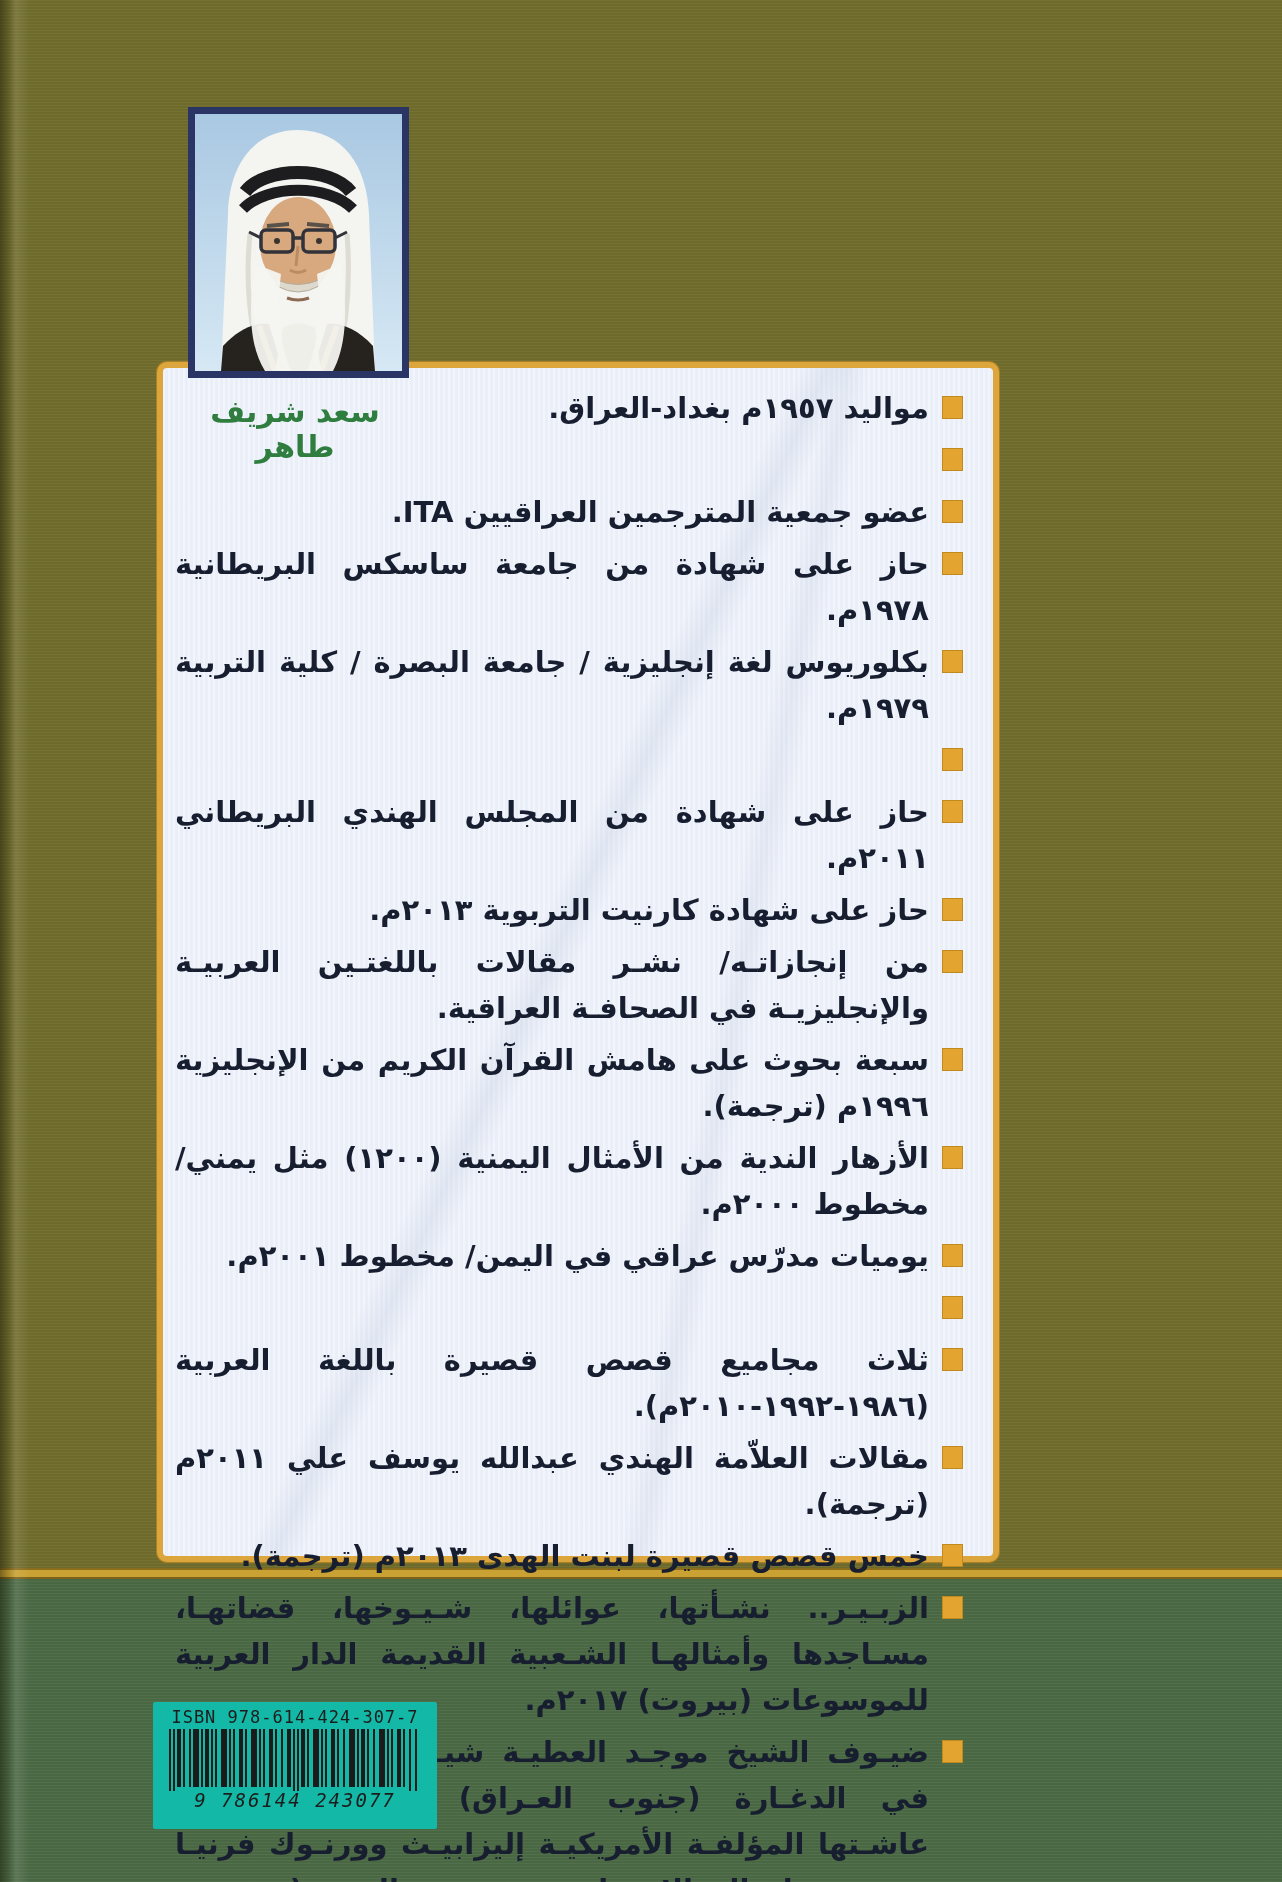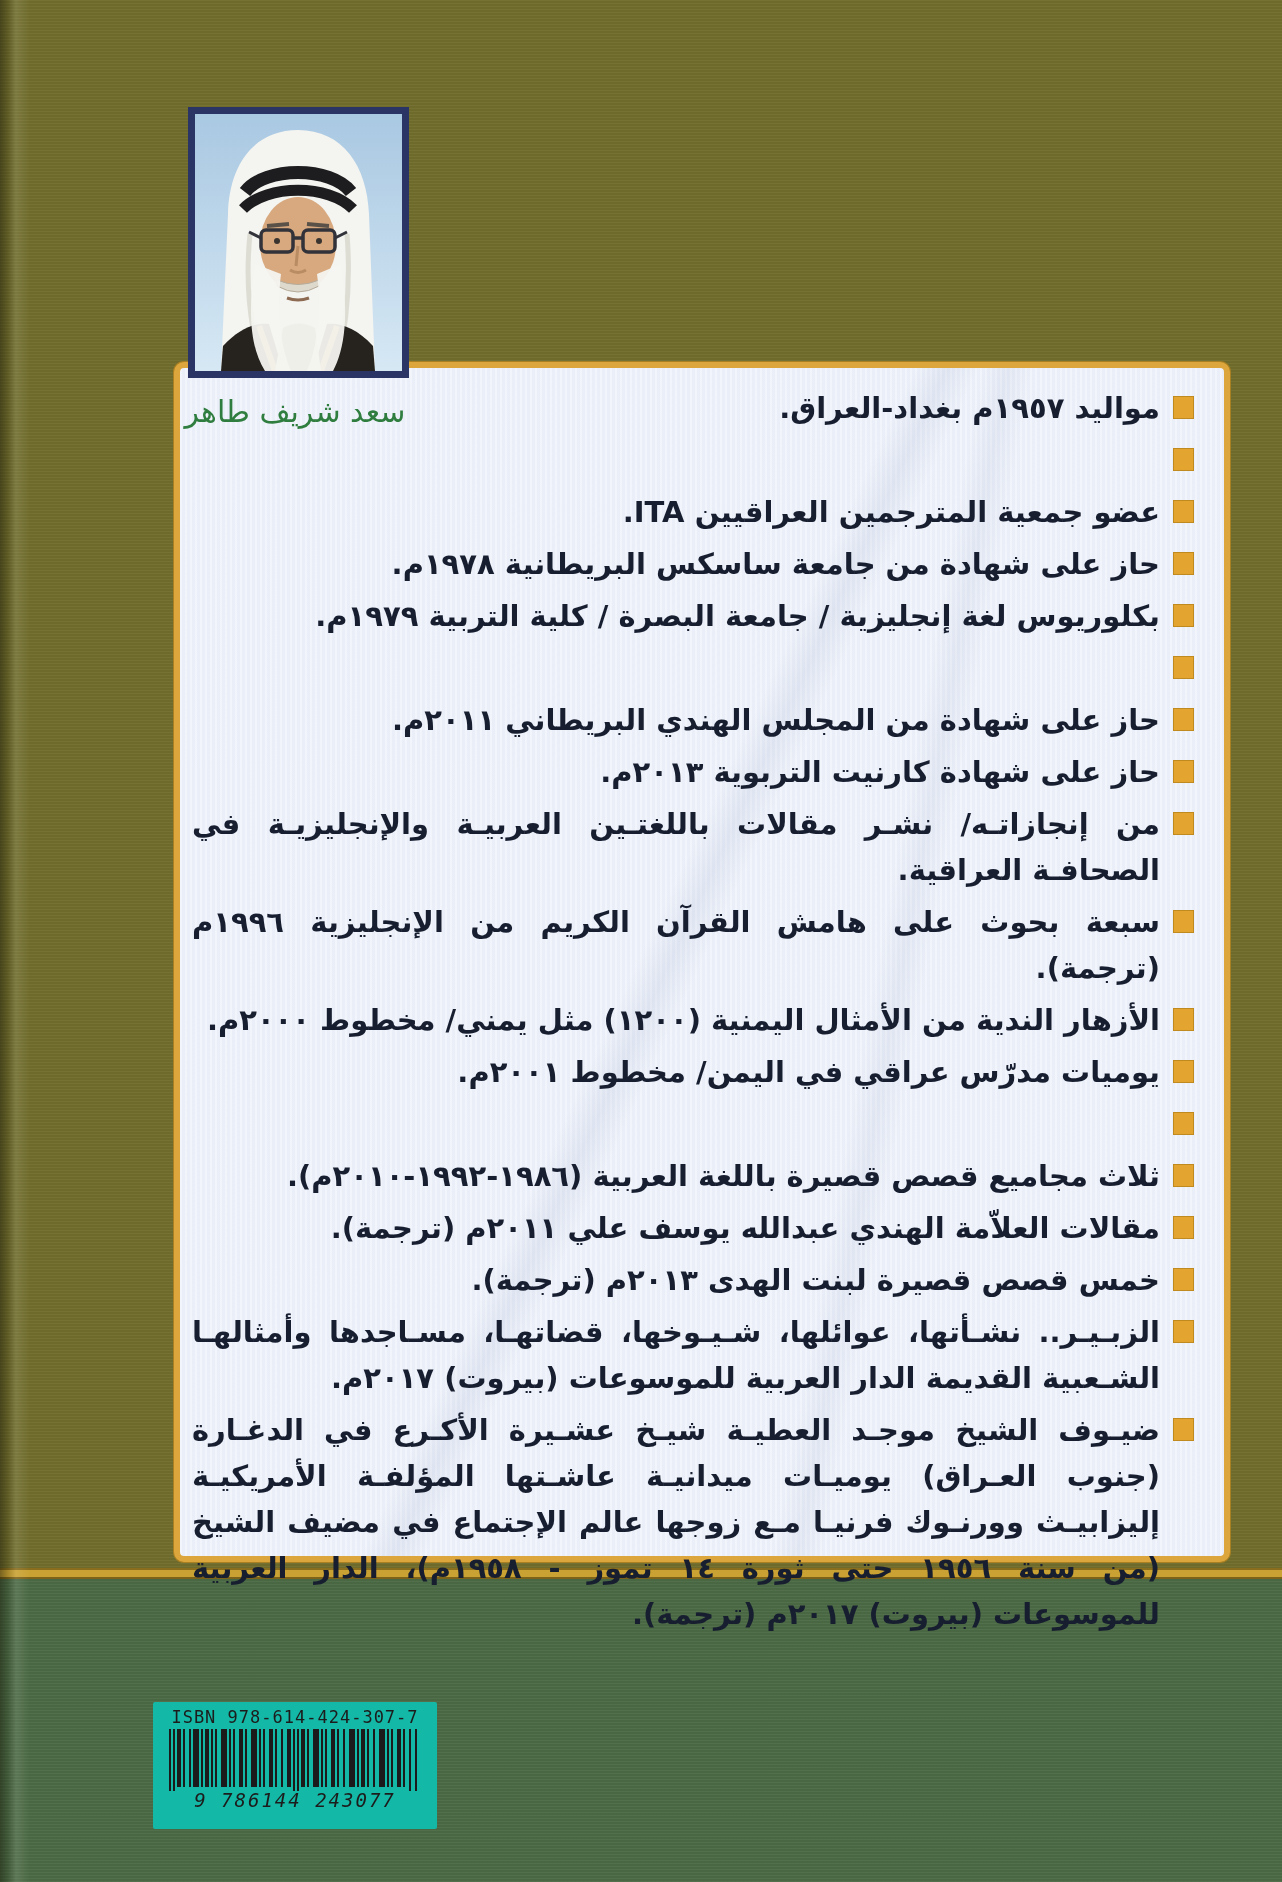--- a/index.html
+++ b/index.html
@@ -33,32 +33,31 @@
     position: absolute; left: 0; top: 1568px; width: 1282px; height: 11px;
     background: #c9a233;
     border-top: 2px solid #8a6d1d;
     border-bottom: 2px solid #7d6219;
     box-sizing: border-box;
   }
 
   
   .bio-panel {
     position: absolute; left: 157px; top: 362px;
-    width: 1056px; height: 1200px;
+    width: 842px; height: 1200px;
     box-sizing: border-box;
     background: #edf1f9;
     background-image:
       linear-gradient(115deg, rgba(255,255,255,0) 46%, rgba(165,175,205,.18) 48%, rgba(255,255,255,0) 50%),
       linear-gradient(100deg, rgba(255,255,255,0) 64%, rgba(165,175,205,.15) 66%, rgba(255,255,255,0) 68%),
       repeating-linear-gradient(90deg, rgba(255,255,255,.25) 0 2px, rgba(220,228,244,.2) 2px 5px);
     border: 6px solid #dca63c;
     border-radius: 10px;
     box-shadow: 0 0 0 1px #a87f22;
     direction: rtl;
-    margin-left: 17px;
   }
 
   .bio-list {
     padding: 17px 30px 0 12px;
   }
   .bio-item {
     position: relative;
     padding-right: 34px;
     margin-bottom: 6px;
     font-weight: bold;
@@ -83,21 +82,21 @@
     border: 7px solid #2a3566;
     background: #bcd6ea;
     z-index: 5;
   }
   .author-photo svg { display: block; width: 100%; height: 100%; }
 
   .author-name {
     position: absolute; left: 178px; top: 394px;
     width: 234px;
     text-align: center;
-    font-weight: normal;
+    font-weight: bold;
     font-size: 30px;
     color: #2f7d3f;
     z-index: 5;
     direction: rtl;
   }
 
   
   .isbn-block {
     position: absolute; left: 153px; top: 1702px;
     width: 284px; height: 127px;

